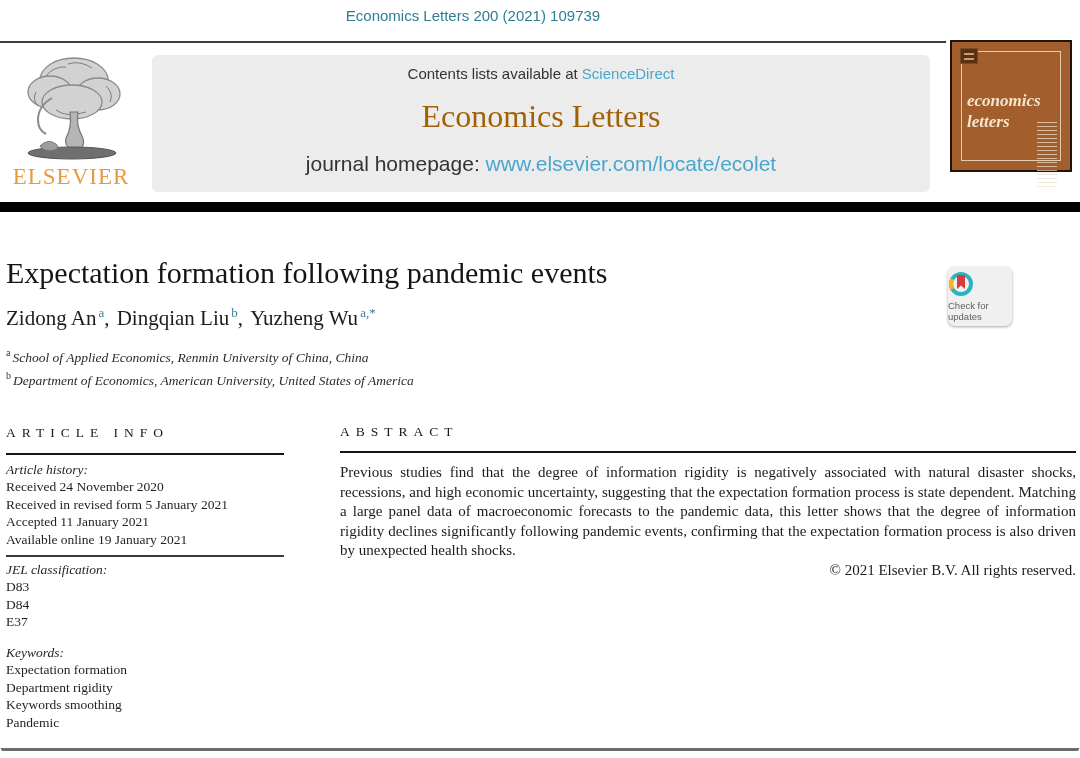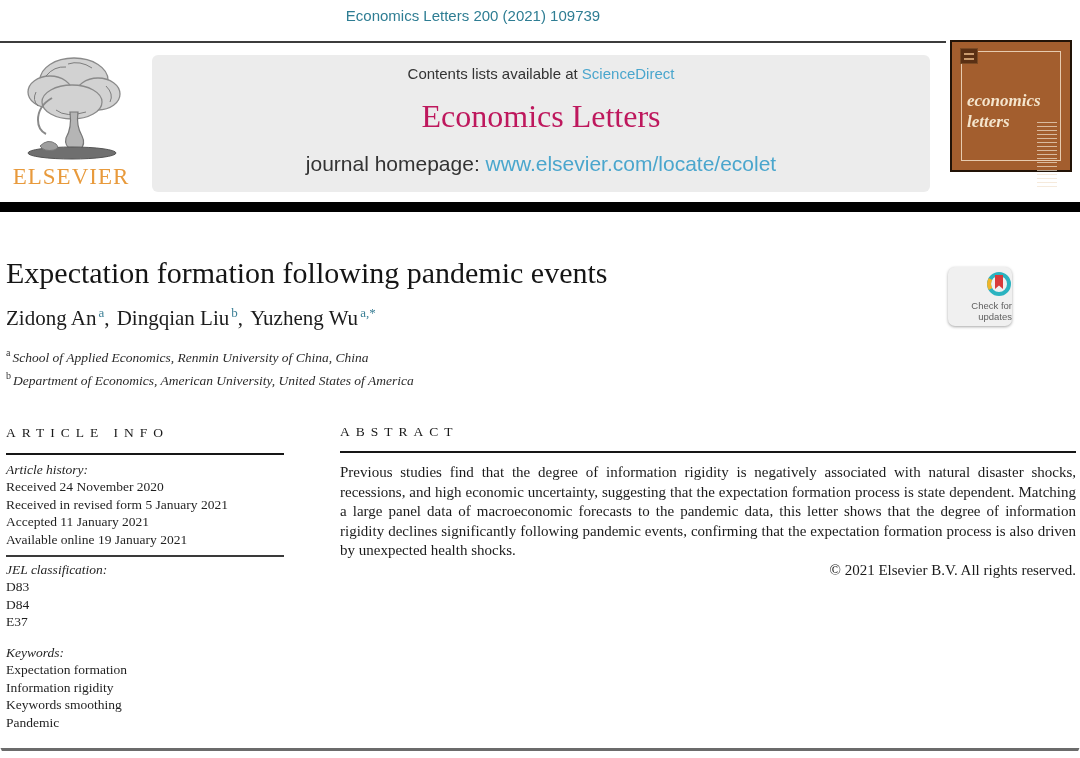--- a/index.html
+++ b/index.html
@@ -16,21 +16,21 @@
   .elsevier svg{display:block;margin:0 auto;}
   .elsevier-word{font-family:"Liberation Serif",serif;font-size:23px;letter-spacing:1px;
                  color:#e89a3c;margin-top:-2px;}
 
   
   .banner{position:absolute;left:152px;top:55px;width:778px;height:137px;background:#ececec;
           border-radius:6px;text-align:center;
           font-family:"Liberation Sans",sans-serif;}
   .banner-line1{margin-top:10px;font-size:15px;color:#333;}
   .banner a{text-decoration:none;color:#4aa6cd;cursor:pointer;}
-  .banner-title{margin-top:16px;font-family:"Liberation Serif",serif;font-size:32px;color:#be185d;}
+  .banner-title{margin-top:16px;font-family:"Liberation Serif",serif;font-size:32px;color:#a16207;}
   .banner-line3{margin-top:17px;font-size:21px;color:#333;}
 
   
   .cover{position:absolute;left:950px;top:40px;width:122px;height:132px;background:#a35e2e;
          border:2px solid #221307;box-sizing:border-box;}
   .cover-frame{position:absolute;left:9px;top:9px;right:9px;bottom:9px;
                border:1px solid rgba(243,222,198,0.85);}
   .cover-logo{position:absolute;left:8px;top:6px;width:18px;height:16px;background:#5a3014;
               border:1px solid #7a4a24;box-sizing:border-box;}
   .cover-logo:before{content:"";position:absolute;left:3px;top:4px;width:10px;height:2px;background:#c99b6e;}
@@ -40,21 +40,21 @@
   .cover-editors{position:absolute;right:13px;top:80px;width:20px;height:66px;
                  background:repeating-linear-gradient(to bottom,rgba(241,225,205,0.7) 0px,
                  rgba(241,225,205,0.7) 1px,transparent 1px,transparent 4px);}
 
   .black-bar{position:absolute;top:202px;left:0;width:1080px;height:10px;background:#000;}
 
   
   .article-title{position:absolute;left:6px;top:256px;width:900px;margin:0;
                  font-size:30px;font-weight:normal;color:#151515;}
   .check-badge{position:absolute;left:948px;top:267px;width:64px;height:59px;background:#f0f0f0;
-               border-radius:7px;box-shadow:0 1px 3px rgba(0,0,0,0.35);text-align:right;cursor:pointer;}
+               border-radius:7px;box-shadow:0 1px 3px rgba(0,0,0,0.35);text-align:left;cursor:pointer;}
   .check-badge svg{margin-top:4px;}
   .check-text{font-family:"Liberation Sans",sans-serif;font-size:9.5px;line-height:10.5px;color:#5f5f5f;}
 
   .authors{position:absolute;left:6px;top:305px;font-size:21px;color:#1c1c1c;}
   .authors sup{color:#3b7f95;font-size:13px;margin-left:2px;}
   .authors .sep{margin-right:2px;}
 
   .affiliations{position:absolute;left:6px;top:344px;font-style:italic;font-size:13.5px;
                 line-height:18px;color:#2a2a2a;}
   .affiliations sup{font-size:10px;font-style:normal;margin-right:2px;color:#333;}
@@ -157,21 +157,21 @@
     <div>
       <div class="italic-label">JEL classification:</div>
       <div>D83</div>
       <div>D84</div>
       <div>E37</div>
     </div>
     <div class="kw-gap"></div>
     <div>
       <div class="italic-label">Keywords:</div>
       <div>Expectation formation</div>
-      <div>Information rigidity</div>
+      <div>Department rigidity</div>
       <div>Keywords smoothing</div>
       <div>Pandemic</div>
     </div>
   </div>
 
   <div class="right-col">
     <div class="col-heading">ABSTRACT</div>
     <div class="rule-dark"></div>
     <p class="abstract-text">Previous studies find that the degree of information rigidity is negatively associated with natural disaster shocks, recessions, and high economic uncertainty, suggesting that the expectation formation process is state dependent. Matching a large panel data of macroeconomic forecasts to the pandemic data, this letter shows that the degree of information rigidity declines significantly following pandemic events, confirming that the expectation formation process is also driven by unexpected health shocks.</p>
     <div class="copyright">© 2021 Elsevier B.V. All rights reserved.</div>

